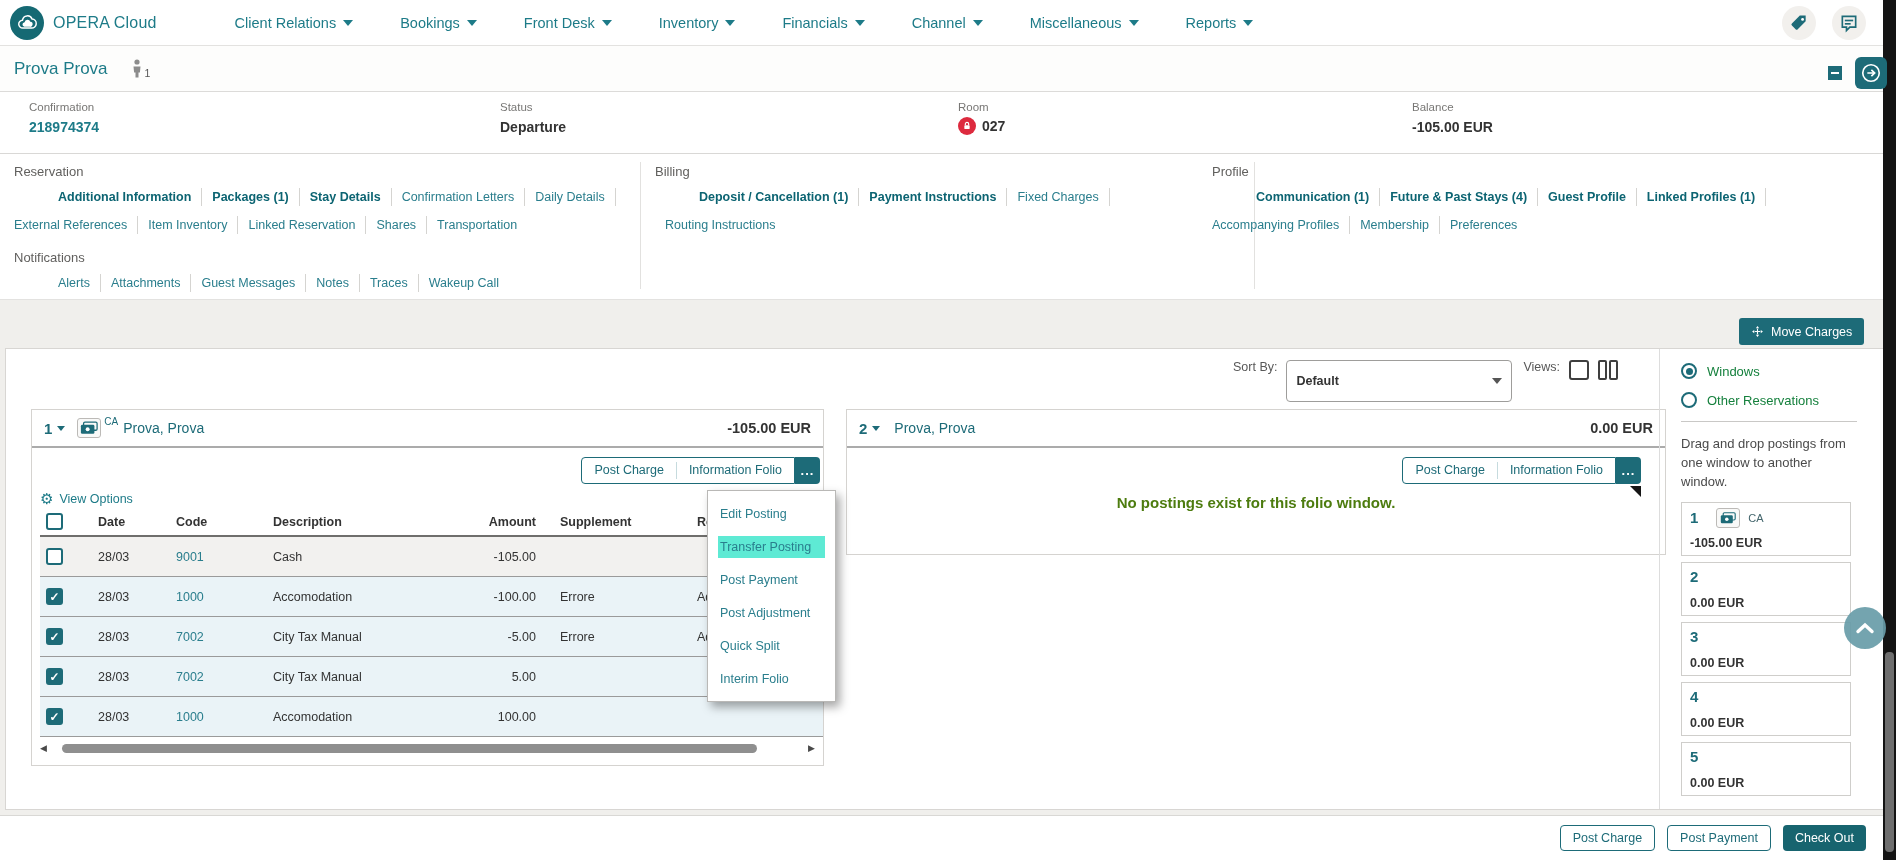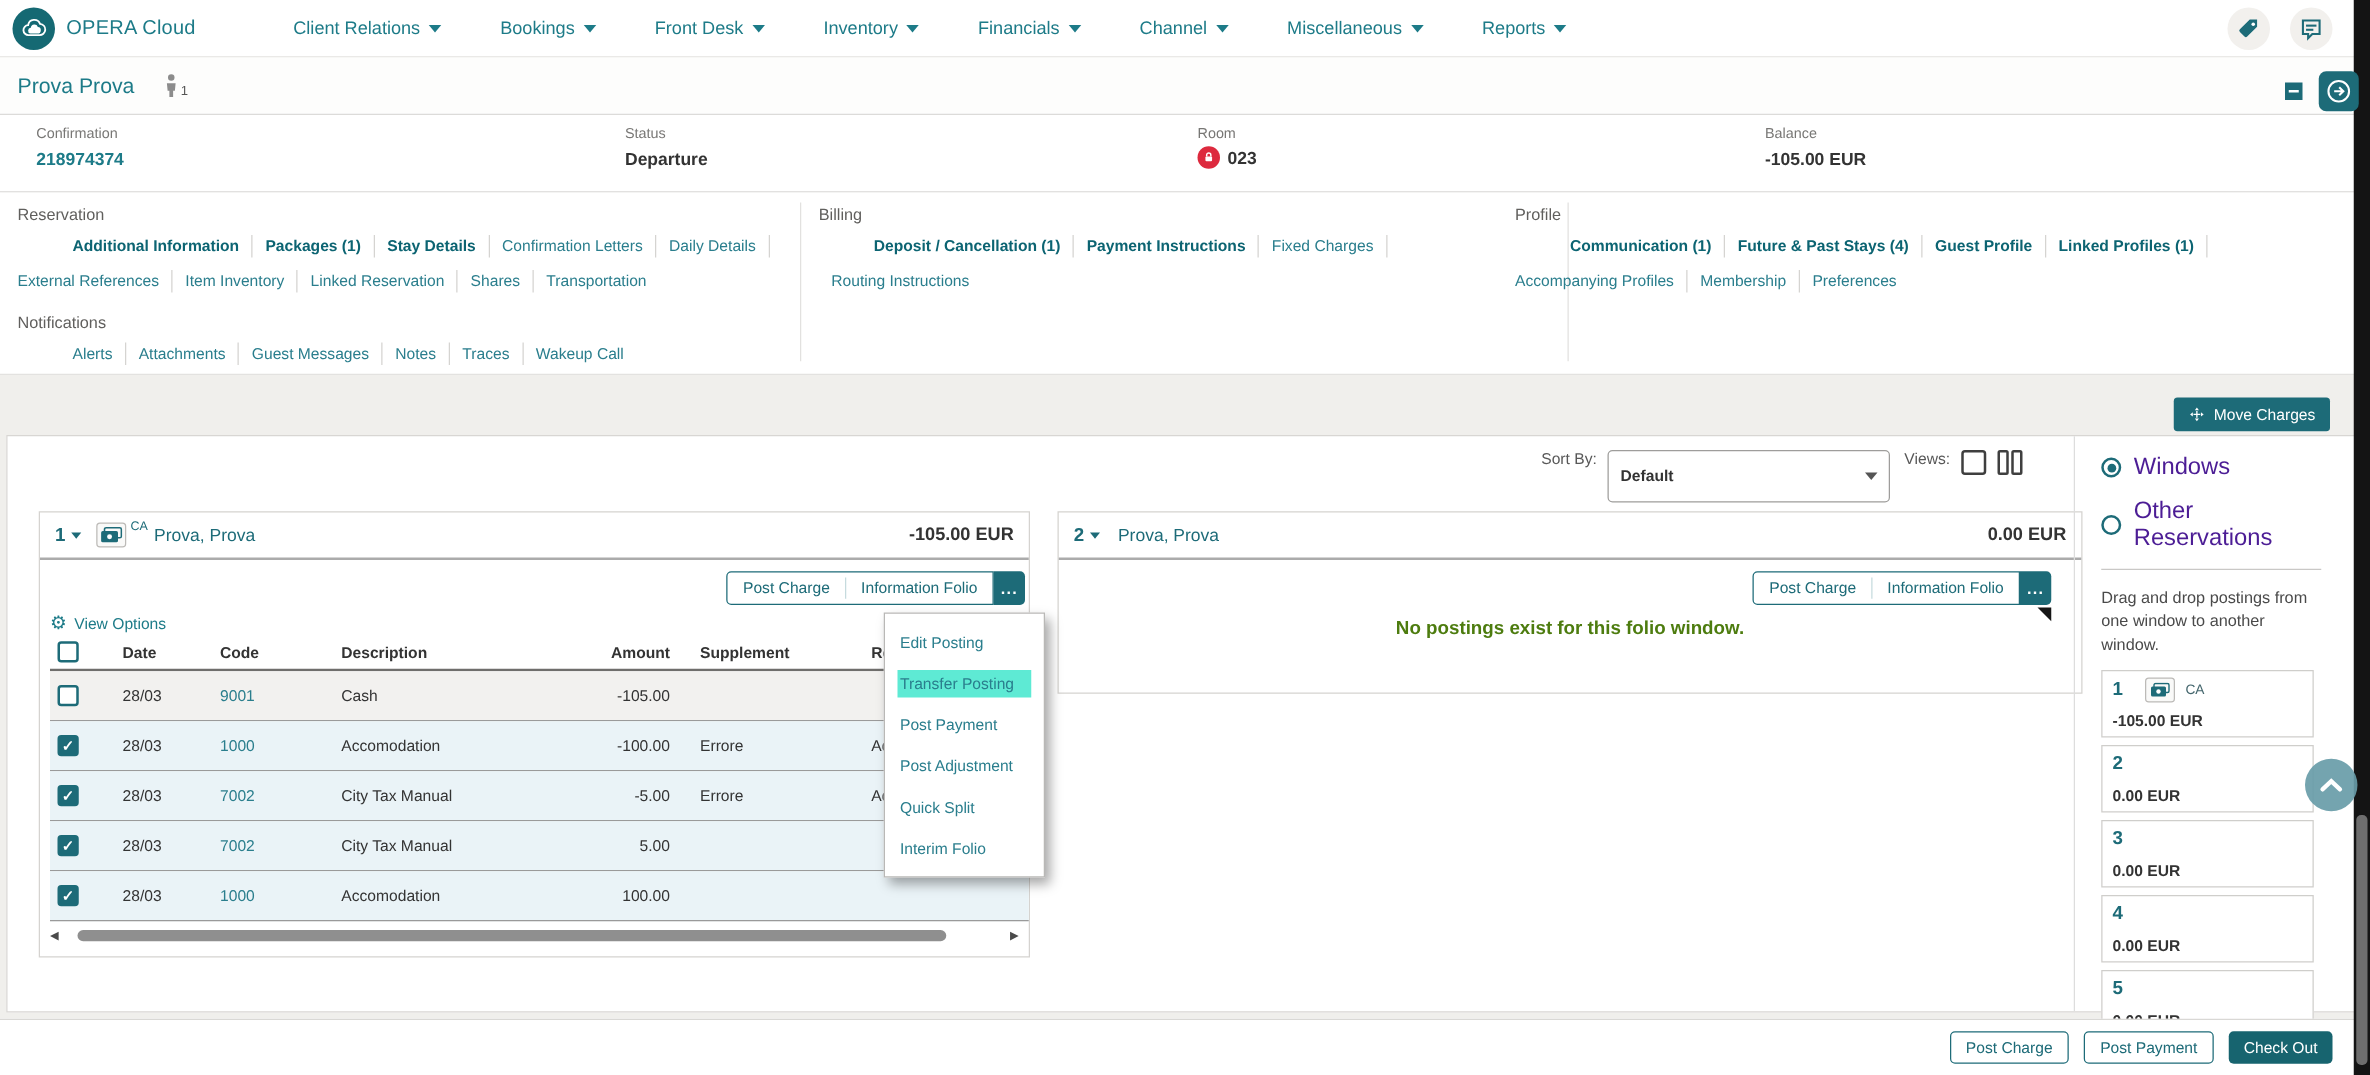--- a/index.html
+++ b/index.html
@@ -109,21 +109,21 @@
   .ctxmenu { position:absolute; left:701px; top:141px; width:129px; background:#fff; border:1px solid #b9b8b6;
     box-shadow:4px 5px 9px rgba(0,0,0,.35); z-index:20; padding:6px 0; }
   .mitem { height:33px; display:flex; align-items:center; padding-left:12px; color:#2a7e8d; cursor:pointer; }
   .mitem .hl { background:#5eead4; padding:4px 14px 4px 2px; margin-left:-2px; }
   
   .side-divider { position:absolute; left:1653px; top:0; bottom:0; width:1px; background:#ddd; }
   .sidebar { position:absolute; left:1675px; top:14px; width:176px; }
   .radio-row { display:flex; align-items:center; gap:10px; margin-bottom:13px; cursor:pointer; }
   .radio { width:16px; height:16px; border-radius:50%; border:2px solid #1d6b78; background:#fff; display:flex; align-items:center; justify-content:center; flex:0 0 auto; }
   .radio.sel::after { content:""; width:7px; height:7px; border-radius:50%; background:#1d6b78; }
-  .radio-lbl { font-size:19px; color:#4c1d95; }
+  .radio-lbl { font-size:13px; color:#15803d; }
   .side-hr { height:1px; background:#c9c8c6; margin:8px 0 13px 0; }
   .hint { font-size:13px; color:#4a4a4a; line-height:1.45; width:172px; }
   .wincards { margin-top:10px; }
   .wincard { position:relative; width:170px; height:54px; border:1px solid #cfcecb; background:#fff; margin-bottom:6px; padding:5px 8px; cursor:pointer; }
   .wincard .row1 { display:flex; align-items:center; gap:8px; }
   .wc-num { font-size:15px; font-weight:bold; color:#1d6b78; }
   .wc-type { font-size:11px; color:#44666d; }
   .wc-bal { position:absolute; left:8px; bottom:5px; font-weight:bold; color:#333; }
   .scrolltop { position:absolute; left:1838px; top:258px; width:42px; height:42px; border-radius:50%;
     background:rgba(104,156,168,.92); display:flex; align-items:center; justify-content:center; z-index:15; cursor:pointer; }
@@ -241,21 +241,21 @@
   </div>
   <div class="ifield" style="left:958px">
     <div class="lbl">Room</div>
     <div class="room-wrap">
       <span class="room-ico">
         <svg width="10" height="10" viewBox="0 0 12 12">
             <path d="M4 5V3.6a2 2 0 0 1 4 0V5" fill="none" stroke="#fff" stroke-width="1.4"></path>
             <rect x="2.8" y="5" width="6.4" height="4.6" rx="1" fill="#fff"></rect>
           </svg>
       </span>
-      <span class="val" style="margin-top:0">023</span>
+      <span class="val" style="margin-top:0">027</span>
     </div>
   </div>
   <div class="ifield" style="left:1412px">
     <div class="lbl">Balance</div>
     <div class="val">-105.00 EUR</div>
   </div>
 </div>
 
 <div class="linkszone">
   <div class="panel-col" style="left:14px; width:625px">

